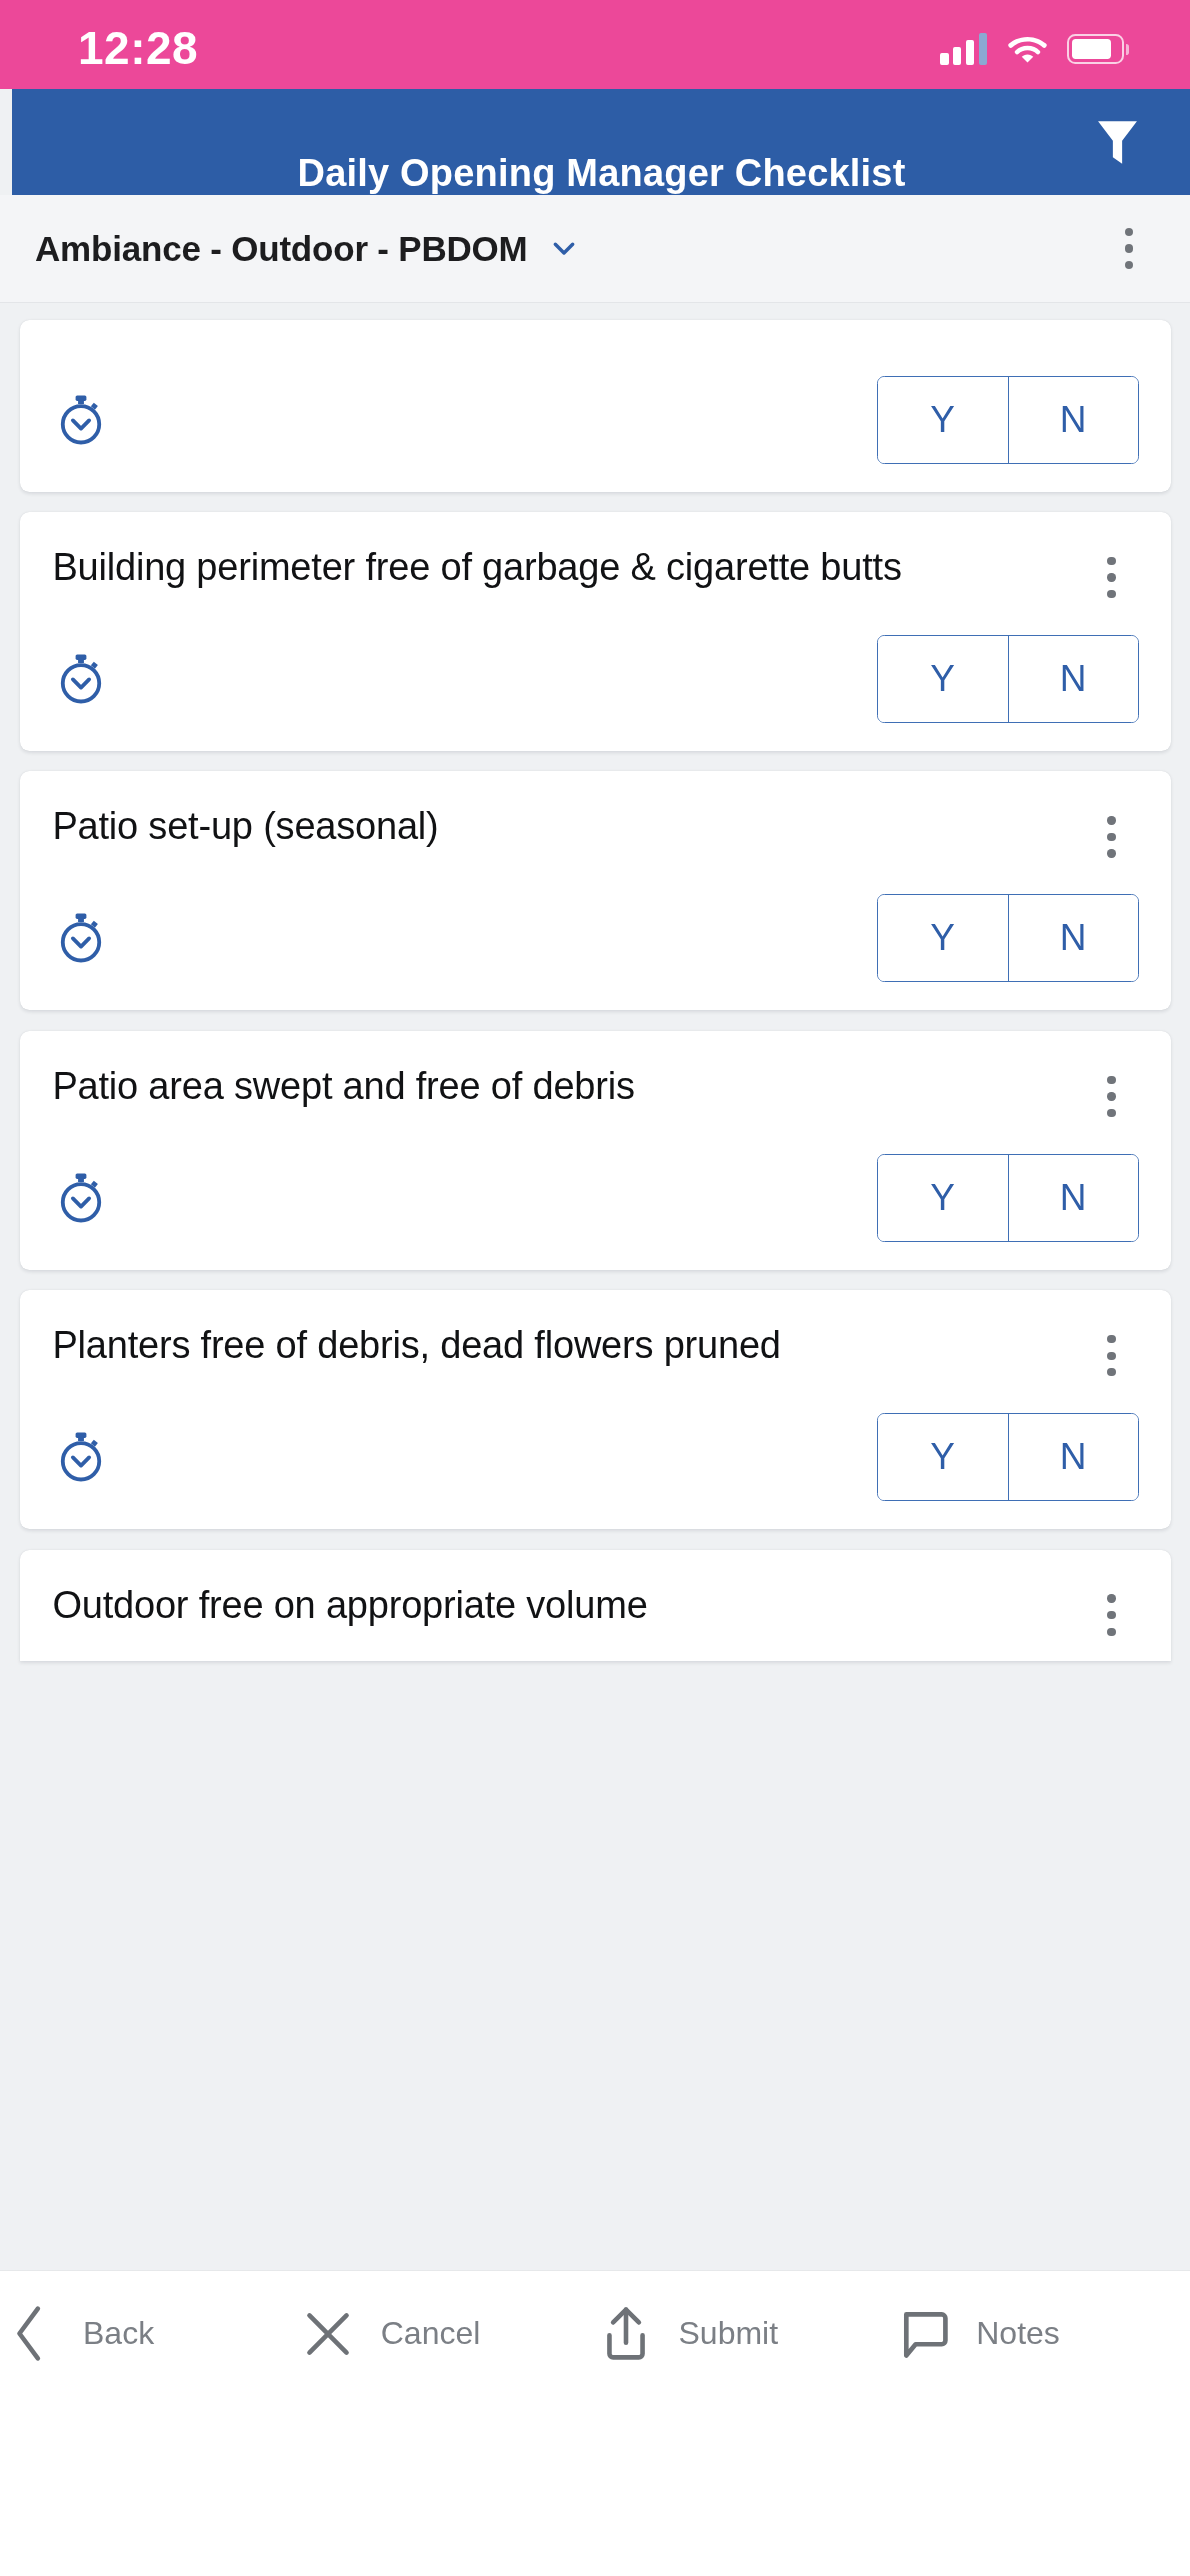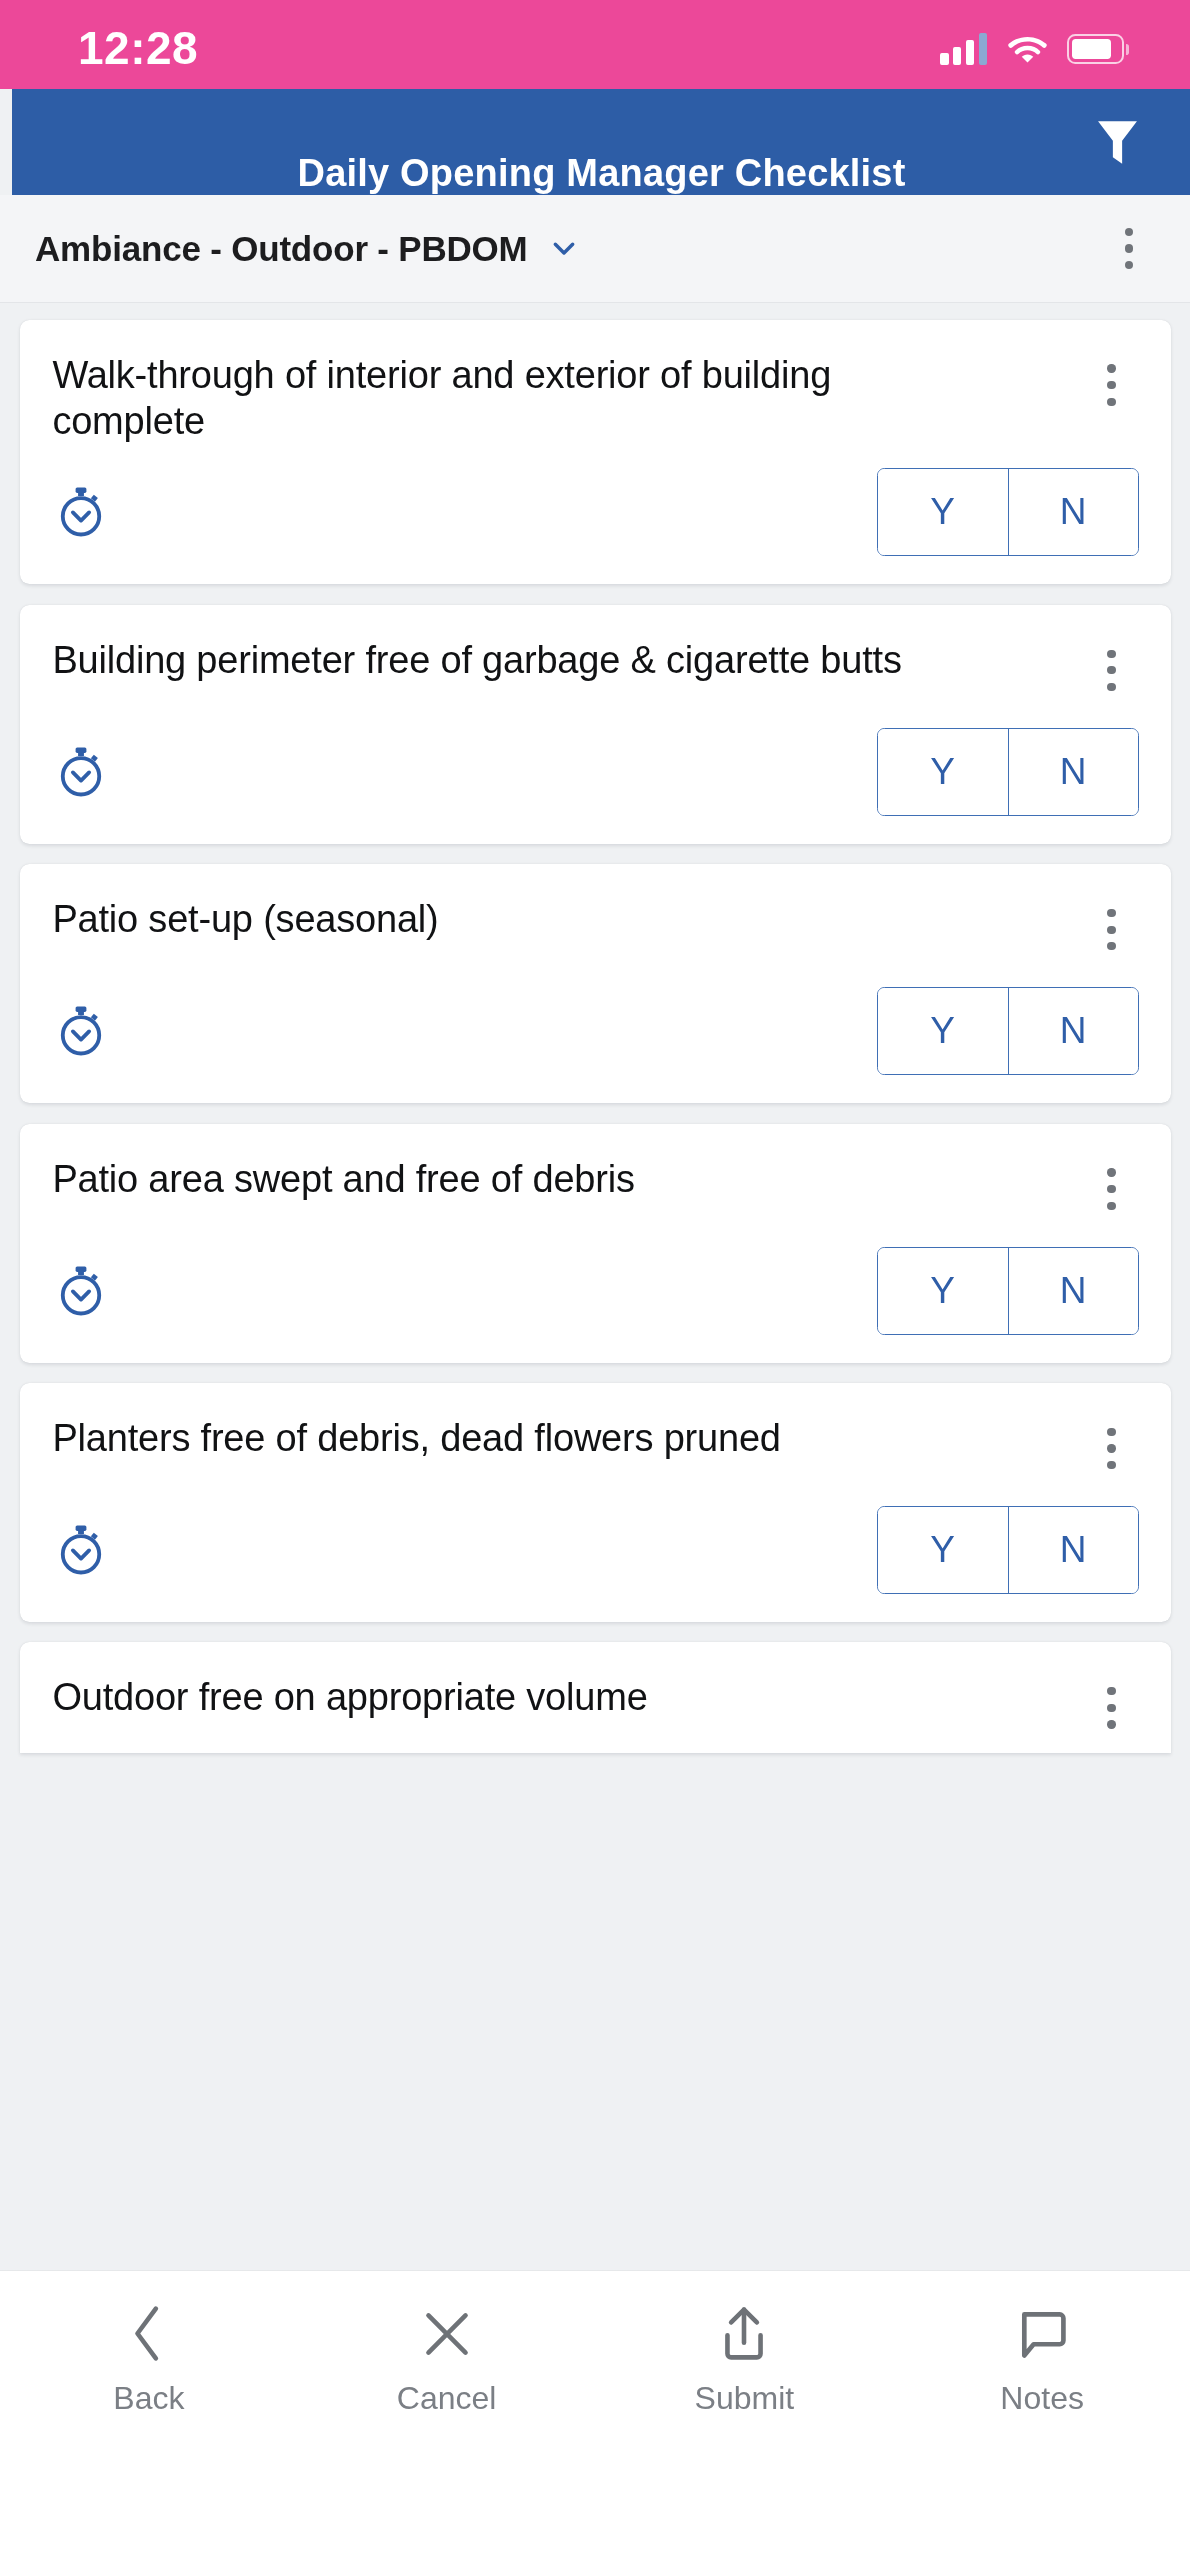--- a/index.html
+++ b/index.html
@@ -242,23 +242,23 @@
     background: #ffffff;
     border-top: 0.9px solid #e6e8ea;
     display: flex;
     align-items: flex-start;
     padding-top: 32px;
     z-index: 5;
   }
   .nav-item {
     flex: 1 1 0;
     display: flex;
-    flex-direction: column;
-    align-items: center;
-    gap: 16px;
+    flex-direction: row;
+    align-items: center;
+    gap: 22px;
   }
   .nav-icon {
     width: 61px; height: 61px;
     display: flex;
     align-items: center;
     justify-content: center;
   }
   .nav-label {
     font-size: 32px;
     color: #7b7f85;
@@ -309,28 +309,20 @@
     <div class="kebab">
       <i></i>
         <i></i>
         <i></i>
     </div>
   </div>
 
   <div class="list">
 
     <div class="card">
-      <div class="card-head">
-        <div class="card-text">Walk-through of interior and exterior of building complete</div>
-        <div class="kebab">
-            <i></i>
-            <i></i>
-            <i></i>
-          </div>
-      </div>
       <div class="card-foot">
         <svg class="timer-icon" viewBox="0 0 24 24">
           <rect x="9.6" y="1.1" width="4.8" height="2.4" rx="0.7" fill="#2f5ea8"></rect>
           <rect x="10.7" y="2.8" width="2.6" height="2.1" fill="#2f5ea8"></rect>
           <path d="M17.7 4.3l1.8 1.5-1.3 1.6-1.8-1.5z" fill="#2f5ea8"></path>
           <circle cx="12" cy="13.9" r="8.1" fill="none" stroke="#2f5ea8" stroke-width="1.7"></circle>
           <path d="M8.4 12.2l3.6 3.6 3.6-3.6" fill="none" stroke="#2f5ea8" stroke-width="1.7" stroke-linecap="round" stroke-linejoin="round"></path>
         </svg>
         <div class="yn-group">
           <div class="yn-btn">Y</div>

